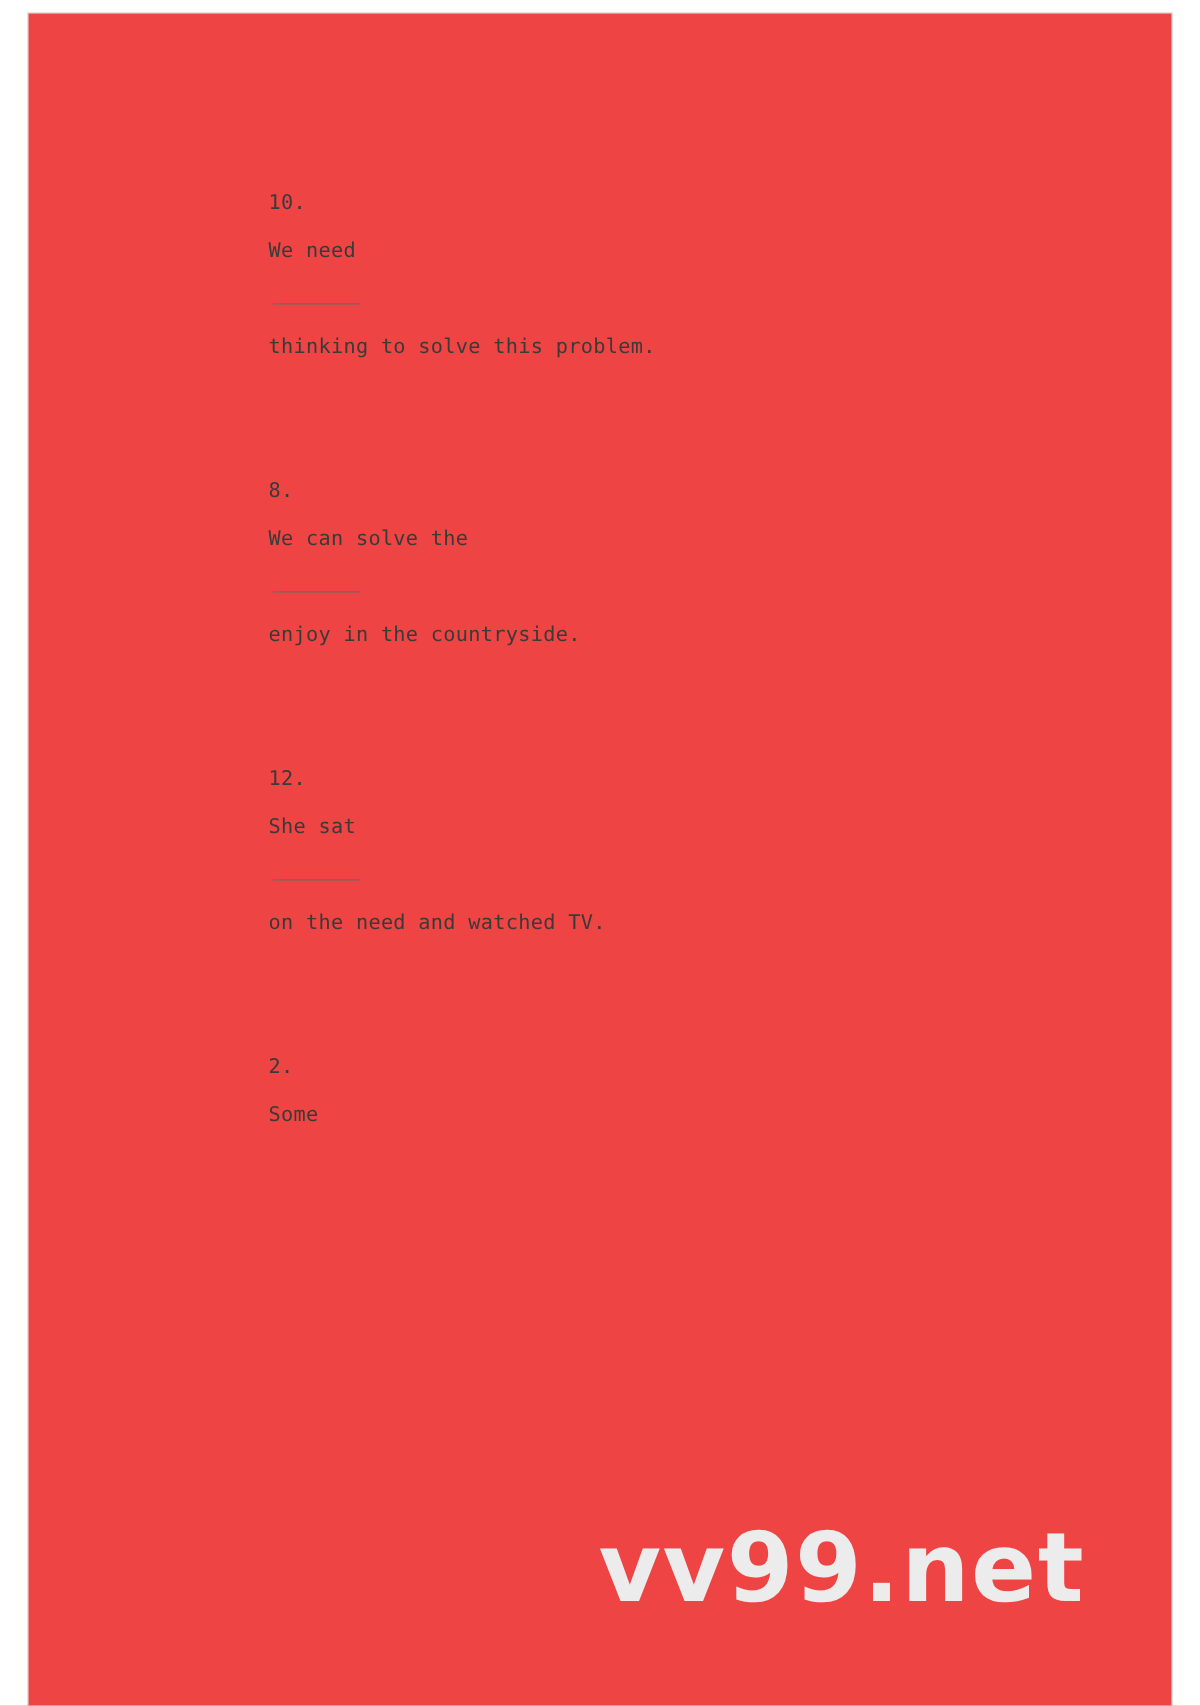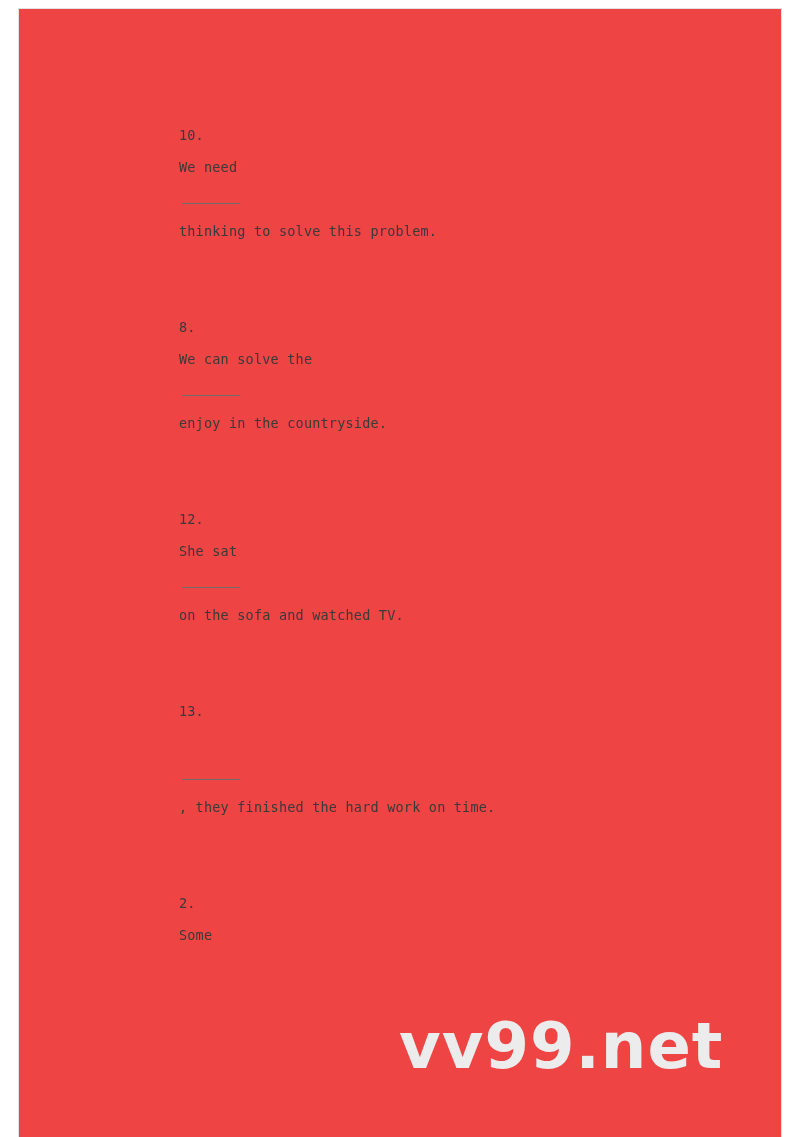--- a/index.html
+++ b/index.html
@@ -76,29 +76,23 @@
       <span>8.</span>
       <span>We can solve the</span>
       <span class="blank"></span>
       <span>enjoy in the countryside.</span>
     </div>
 
     <div class="q-line">
       <span>12.</span>
       <span>She sat</span>
       <span class="blank"></span>
-      <span>on the sofa and watched TV.</span>
+      <span>on the need and watched TV.</span>
     </div>
 
-    <div class="q-line">
-      <span>13.</span>
-      <span></span>
-      <span class="blank"></span>
-      <span>, they finished the hard work on time.</span>
-    </div>
 
 
     <div class="q-line">
       <span>2.</span>
       <span>Some</span>
       
       
     </div>
 
   </div>

